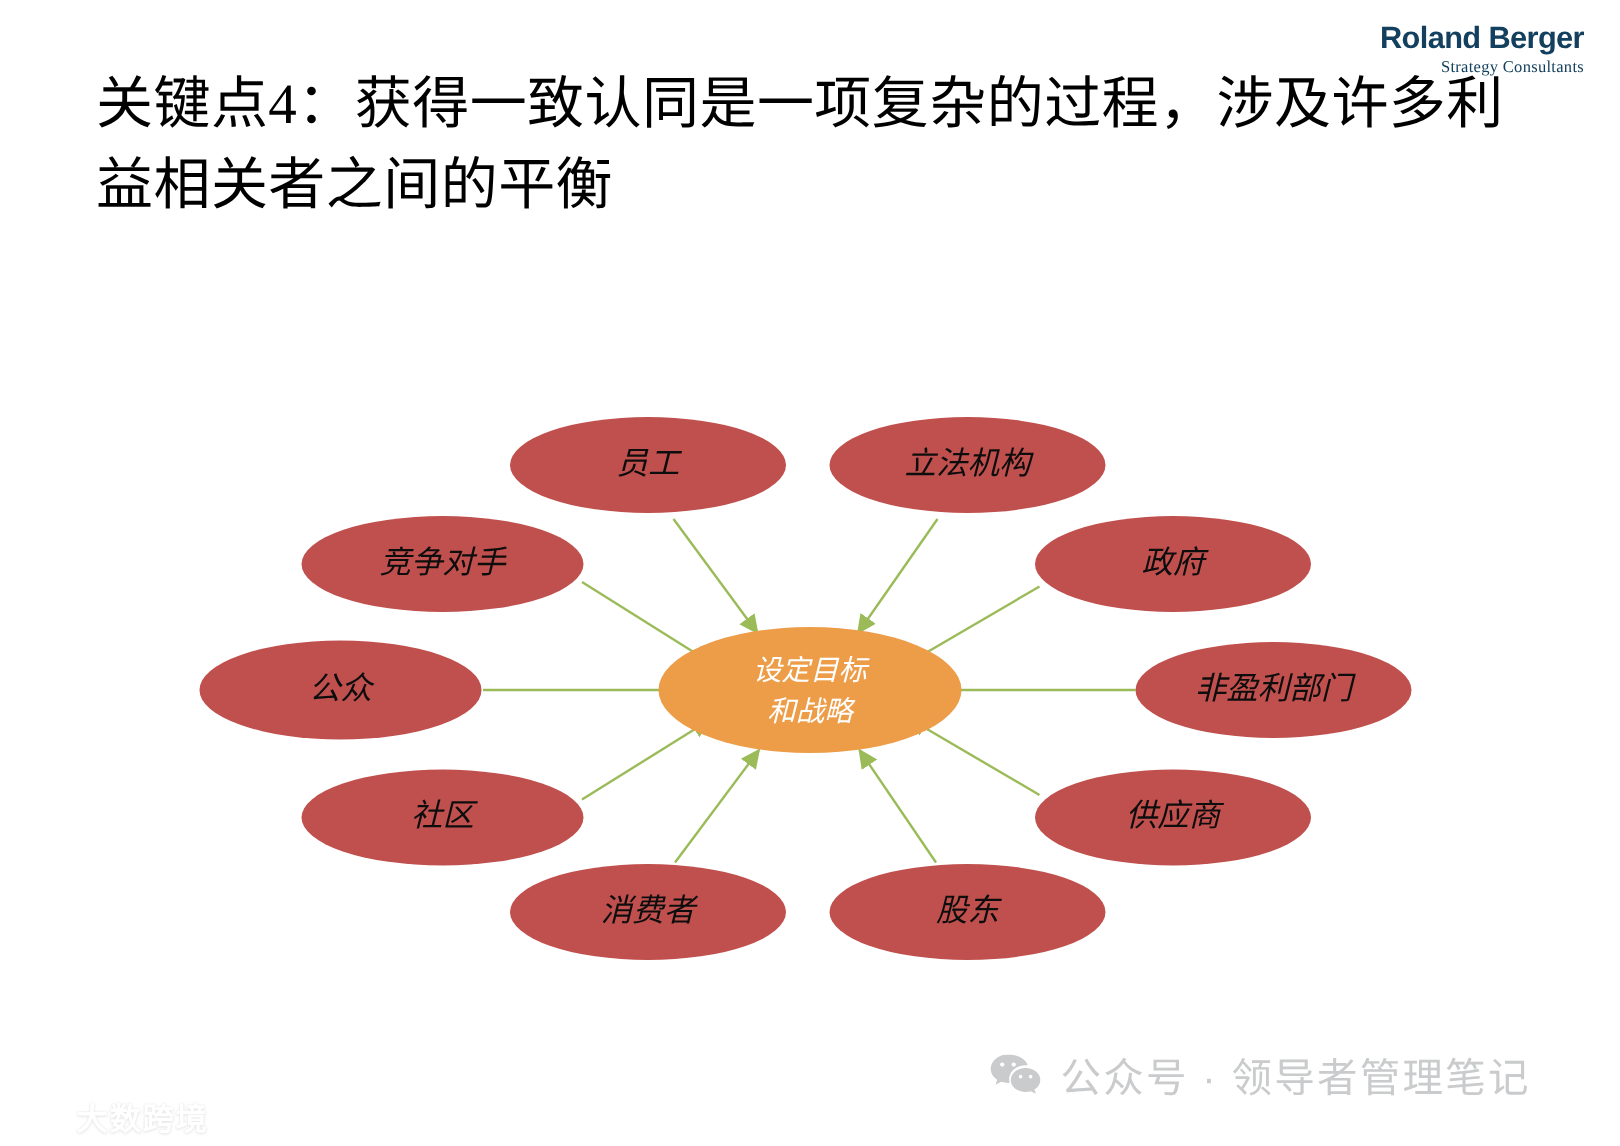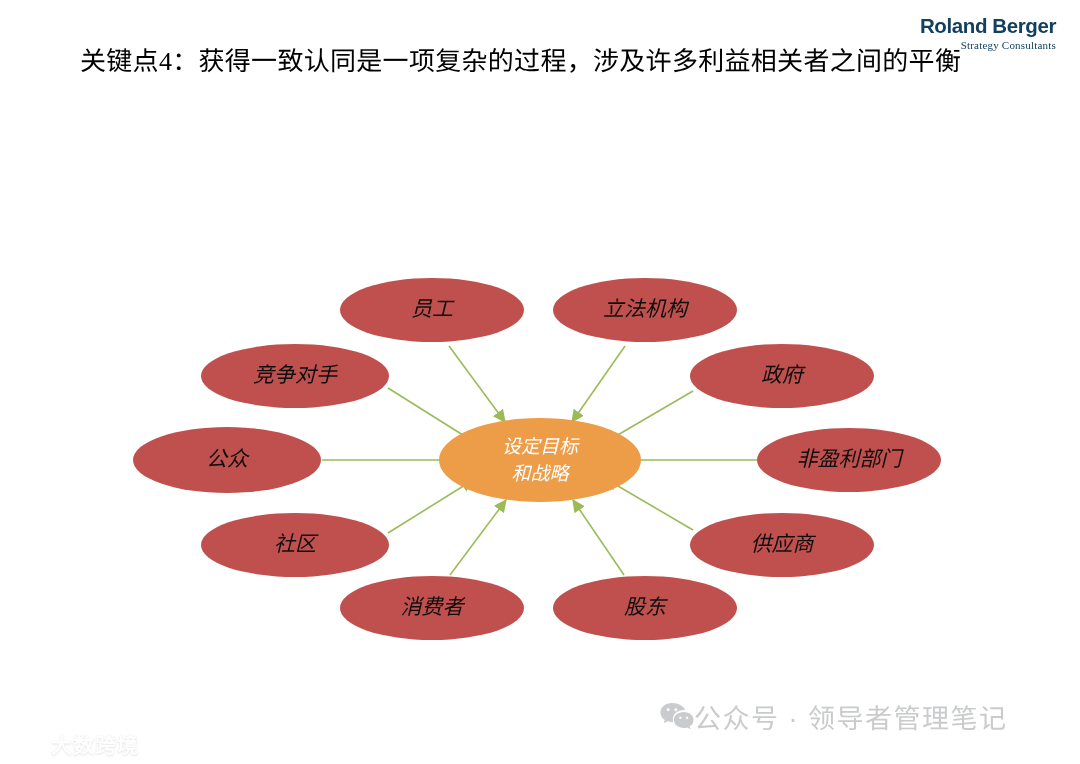--- a/index.html
+++ b/index.html
@@ -49,24 +49,24 @@
     font-size: 11px;
     letter-spacing: 0.2px;
     color: #13405e;
     white-space: nowrap;
     text-align: right;
   }
 
   
   .slide-title {
     position: absolute;
-    left: 80px;
+    left: 64px;
     top: 44px;
     width: 960px;
-    font-size: 26px;
+    font-size: 38px;
     line-height: 1.42;
     color: #000000;
     font-family: "Liberation Serif", "DejaVu Serif", serif;
     letter-spacing: 0.3px;
   }
 
   
   .diagram {
     position: absolute;
     left: 0;
@@ -95,20 +95,21 @@
     dominant-baseline: middle;
   }
 
   
   .wechat-watermark {
     position: absolute;
     left: 660px;
     top: 697px;
     display: flex;
     align-items: center;
+    gap: 13px;
     color: #c9cbcc;
     font-family: "Liberation Sans", "DejaVu Sans", sans-serif;
     font-size: 27px;
     letter-spacing: 1.5px;
     white-space: nowrap;
     user-select: none;
   }
   .wechat-watermark .wechat-icon {
     display: block;
     width: 34px;

